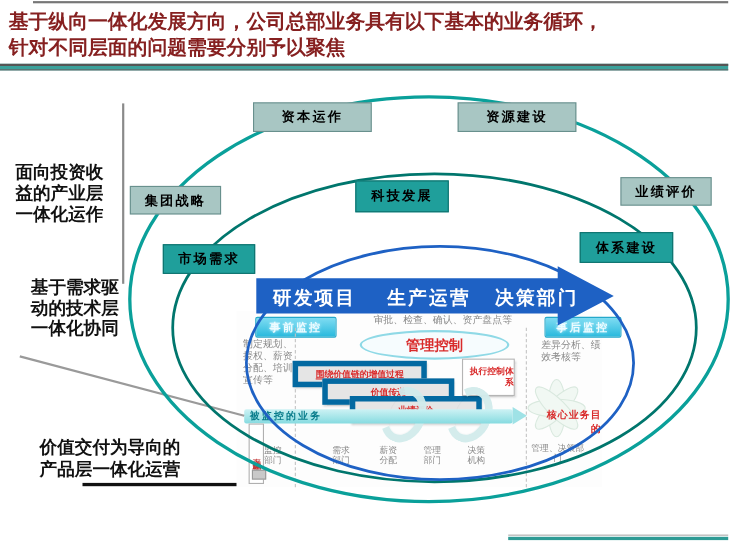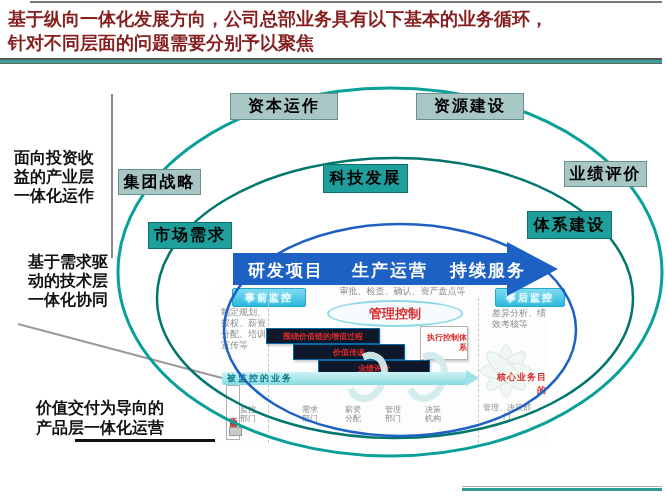--- a/index.html
+++ b/index.html
@@ -14,21 +14,21 @@
   .side-label{color:#111;font-weight:bold;font-size:16px;line-height:19px;}
   .lbl1{top:106px;left:14px;width:84px;margin-top:42px;}
   .lbl2{top:252px;left:28px;width:84px;}
   .lbl3{top:398px;left:36px;width:136px;line-height:20px;}
   .underline3{top:439px;left:75px;width:220px;height:3px;background:#111;}
   .vline{top:94px;left:111px;width:2px;height:164px;background:#8a8a8a;}
   
   .foot-gray{top:486px;left:462px;width:200px;height:1px;background:#aaa;}
   .foot-teal{top:488px;left:462px;width:200px;height:3px;background:#2f9b95;}
   
-  .cbox{display:flex;align-items:center;justify-content:center;font-weight:bold;font-size:16px;color:#000;letter-spacing:2px;box-sizing:border-box;}
+  .cbox{display:flex;align-items:center;justify-content:center;font-weight:bold;font-size:12px;color:#000;letter-spacing:2px;box-sizing:border-box;}
   .cbox.light{background:#a8c6c3;border:1px solid rgba(40,90,88,.5);}
   .cbox.dark{background:#1f9f9b;border:1px solid #0e716d;}
   .b-capital{top:93px;left:230px;width:108px;height:27px;}
   .b-resource{top:93px;left:416px;width:108px;height:27px;}
   .b-group{top:169px;left:118px;width:83px;height:26px;}
   .b-tech{top:164px;left:323px;width:85px;height:29px;}
   .b-perf{top:161px;left:564px;width:83px;height:26px;}
   .b-market{top:222px;left:148px;width:84px;height:27px;}
   .b-system{top:211px;left:527px;width:85px;height:28px;text-align:center;}
   
@@ -44,22 +44,22 @@
   .tag-pre{top:5px;left:17px;width:74px;font-family:Liberation Mono, monospace;}
   .tag-post{top:5px;left:280px;width:70px;}
   .ctrl-ellipse{top:17px;left:112px;width:136px;height:27px;border:2px solid #8fd9e6;border-radius:50%;
     background:#f6fcfe;display:flex;align-items:center;justify-content:center;font-size:13px;box-sizing:border-box;}
   .note{position:absolute;}
   .note-top{top:3px;left:95px;width:185px;text-align:center;}
   .note-left{top:24px;left:6px;width:52px;}
   .note-right{top:25px;left:277px;width:62px;}
   .dash{border-left:1px dashed #c4c4c4;width:0;top:15px;height:145px;}
   .dash1{left:53px;} .dash2{left:263px;}
-  .step{background:#0f172a;border:1px solid #0369a1;box-shadow:1px 2px 2px rgba(0,0,0,.18);height:14px;
-    display:flex;align-items:center;justify-content:center;font-size:8px;}
+  .step{background:#e5e5e5;border:5px solid #0369a1;box-shadow:1px 2px 2px rgba(0,0,0,.18);height:14px;
+    display:flex;align-items:center;justify-content:center;font-size:8px;text-decoration:underline;}
   .stepA{top:45px;left:51px;width:112px;}
   .stepB{top:61px;left:78px;width:110px;}
   .stepC{top:77px;left:103px;width:110px;}
   .exec-box{top:43px;left:205px;width:46px;height:32px;background:#fff;border:1px solid #b5b5b5;
     box-shadow:1px 2px 2px rgba(0,0,0,.18);display:flex;align-items:center;justify-content:center;
     text-align:right;font-size:8px;line-height:10px;}
   .bar{top:89px;left:7px;width:244px;height:13px;background:linear-gradient(180deg,#cdf2f4,#86dbe0);
     border-radius:2px;display:flex;align-items:center;color:#0a7d8c;font-weight:bold;font-size:9px;
     letter-spacing:2px;padding-left:5px;box-sizing:border-box;}
   .bar-tip{top:87px;left:251px;width:0;height:0;border-left:13px solid #9fe2e6;border-top:8px solid transparent;border-bottom:8px solid transparent;}
@@ -145,17 +145,17 @@
   <div class="abs cbox light b-capital">资本运作</div>
   <div class="abs cbox light b-resource">资源建设</div>
   <div class="abs cbox light b-group">集团战略</div>
   <div class="abs cbox dark b-tech">科技发展</div>
   <div class="abs cbox light b-perf">业绩评价</div>
   <div class="abs cbox dark b-market">市场需求</div>
   <div class="abs cbox dark b-system">体系建设</div>
 
   <div class="abs arrow-label al1">研发项目</div>
   <div class="abs arrow-label al2">生产运营</div>
-  <div class="abs arrow-label al3">持续服务</div>
+  <div class="abs arrow-label al3">决策部门</div>
 
   <div class="abs foot-gray"></div>
   <div class="abs foot-teal"></div>
 </div>
 
 </body></html>

